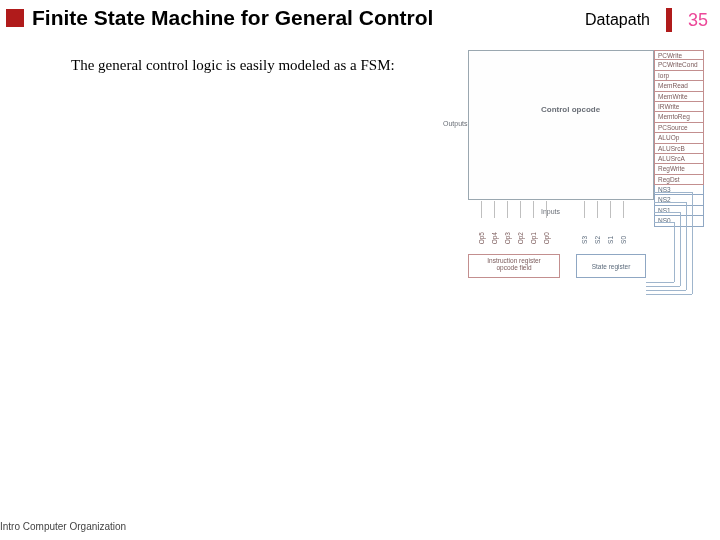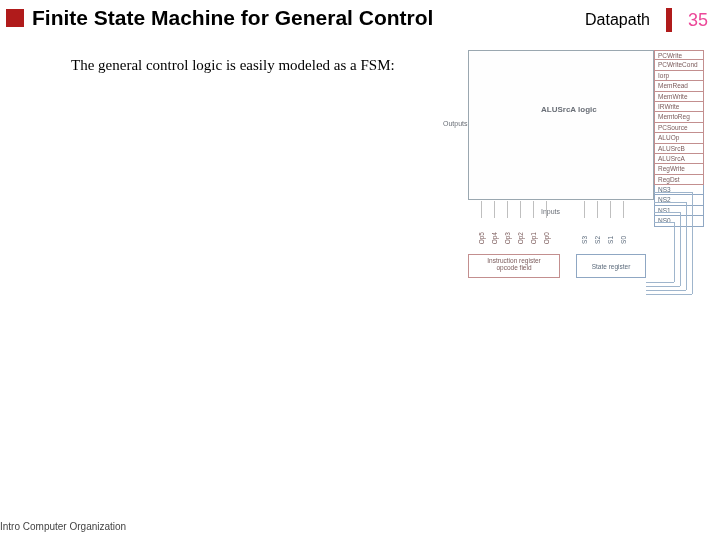--- a/index.html
+++ b/index.html
@@ -54,21 +54,21 @@
   <div class="hdr-right">
     <span class="hdr-label">Datapath</span>
     <span class="page-accent"></span>
     <span class="page-num">35</span>
   </div>
 
   <div class="body-text">The general control logic is easily modeled as a FSM:</div>
 
   <div class="diagram">
     <div class="ctrl-box">
-      <div class="ctrl-label">ALUSrcA logic</div>
+      <div class="ctrl-label">Control opcode</div>
     </div>
     <div class="out-label">Outputs</div>
 
     <div class="sig-list">
       <div class="sig">PCWrite</div>
       <div class="sig">PCWriteCond</div>
       <div class="sig">Iorp</div>
       <div class="sig">MemRead</div>
       <div class="sig">MemWrite</div>
       <div class="sig">IRWrite</div>

